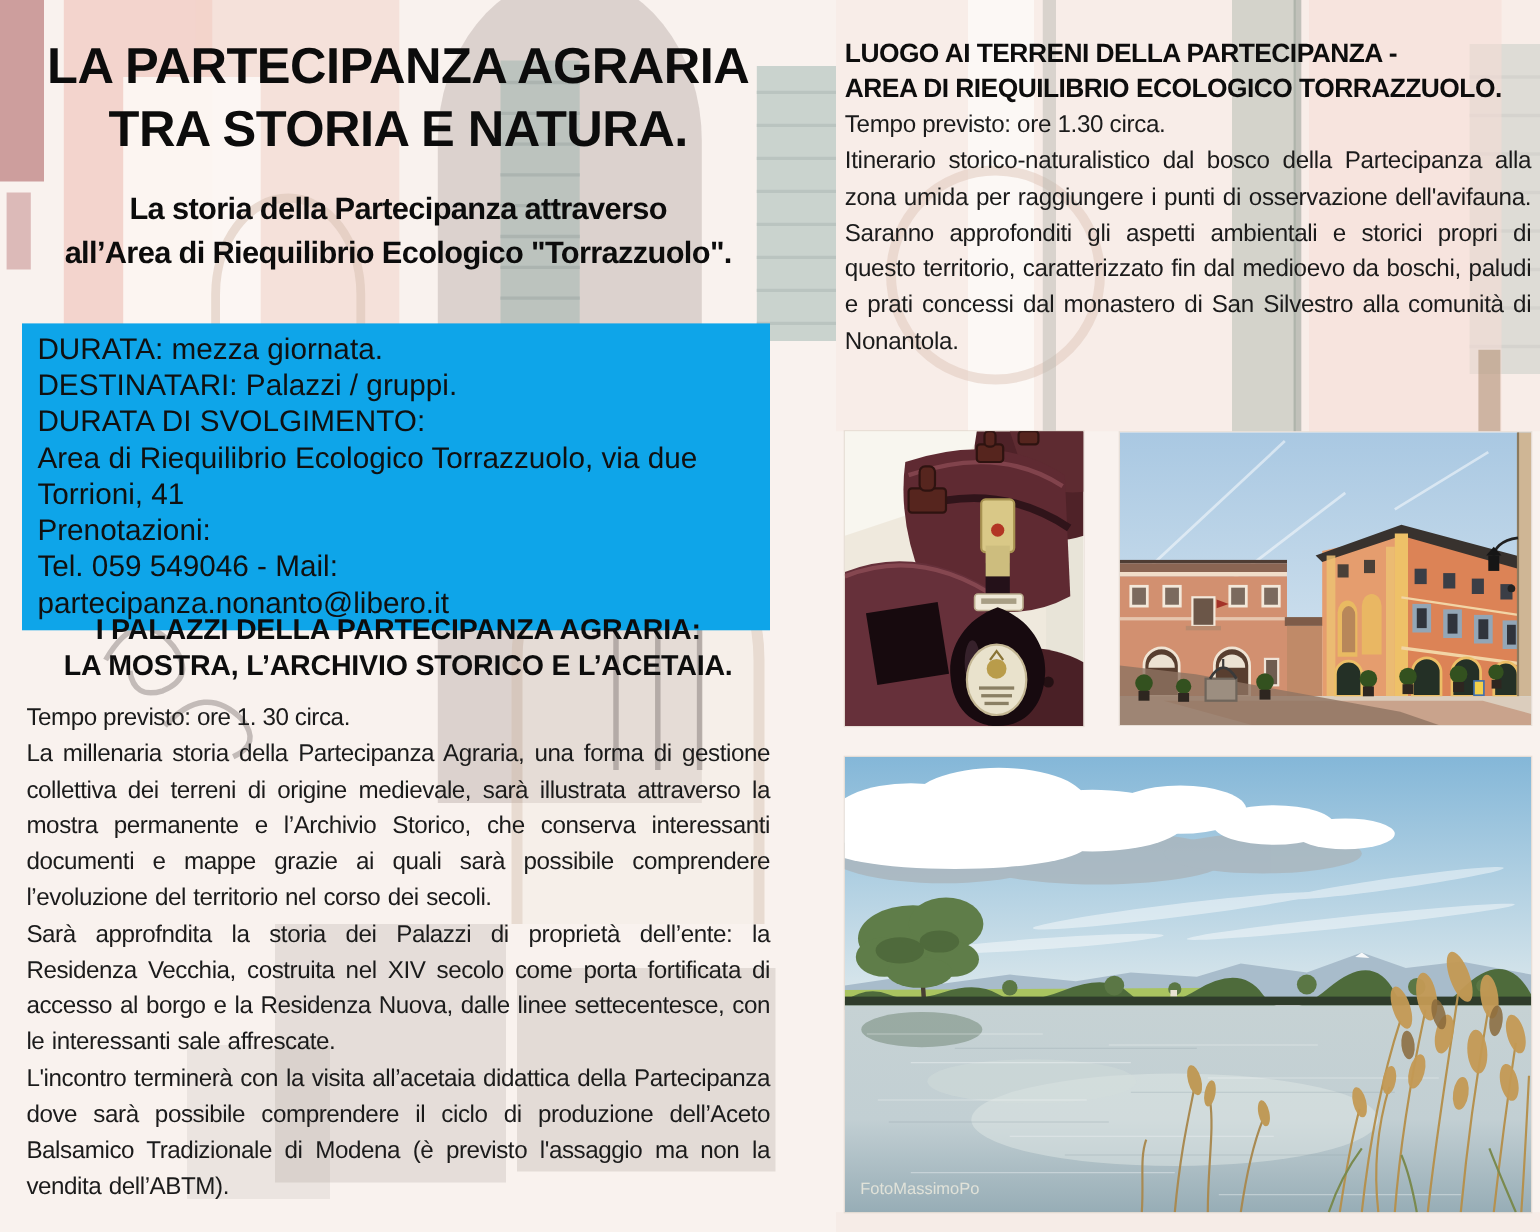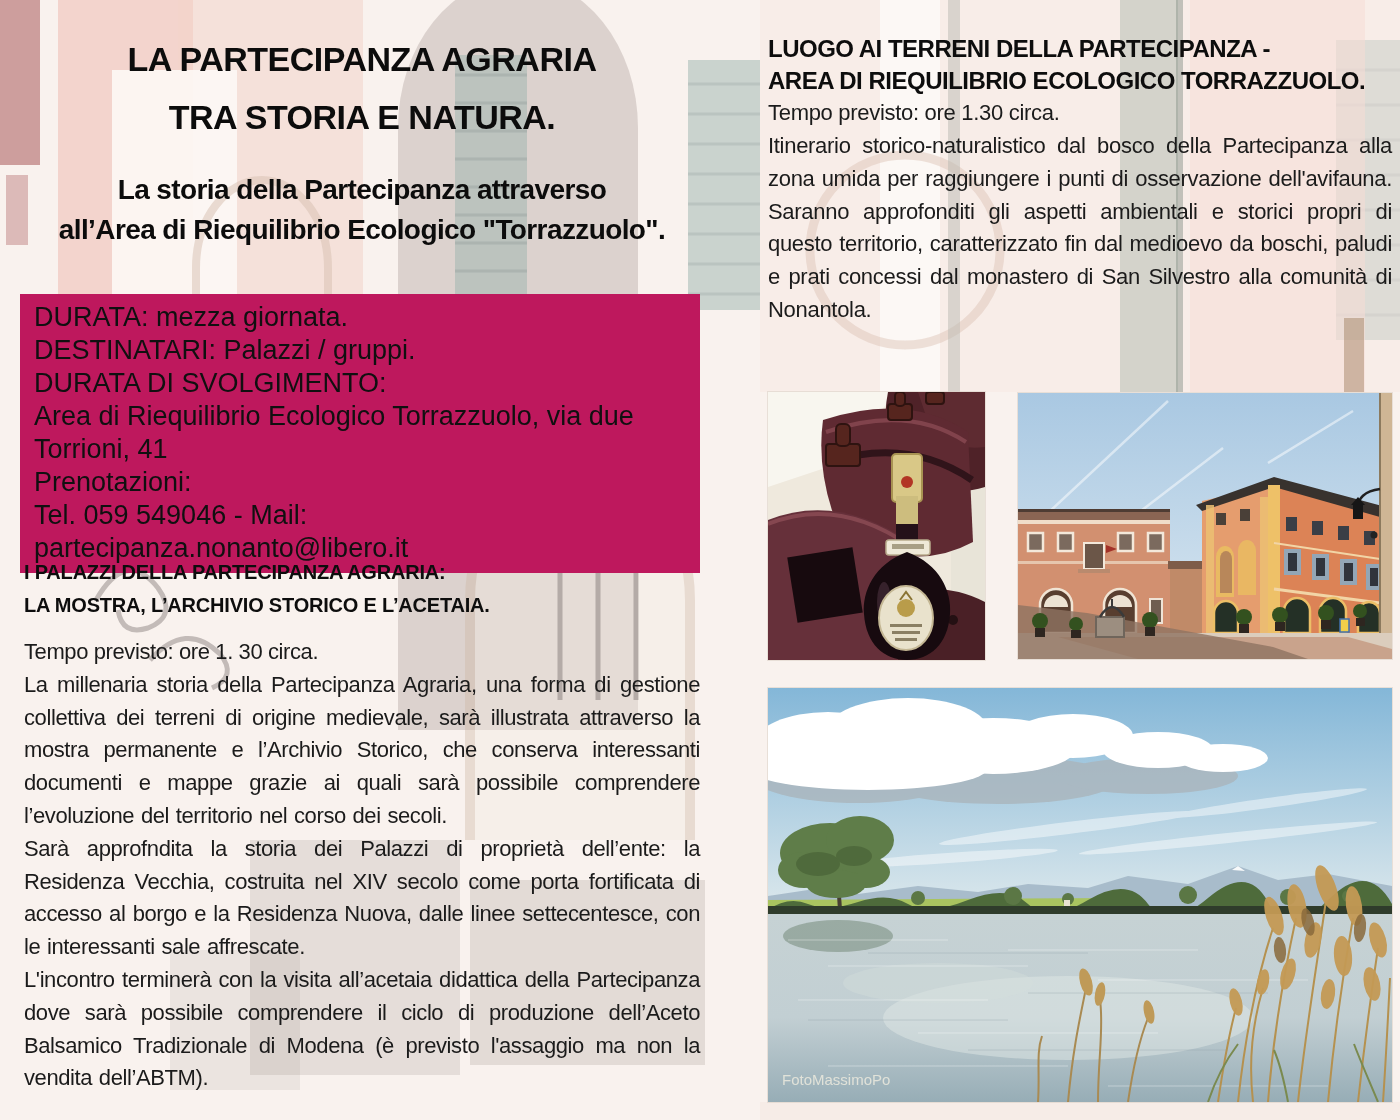--- a/index.html
+++ b/index.html
@@ -4,30 +4,30 @@
 <style>
   html,body{margin:0;padding:0;background:#dedad6;}
   .page{position:relative;width:1400px;height:1120px;overflow:hidden;
         background:#f9f2ee;font-family:"Liberation Sans",sans-serif;color:#151515;}
   .abs{position:absolute;}
   .bg{left:0;top:0;z-index:0;}
   .layer{z-index:1;}
 
   
   .title-block{left:24px;top:30px;width:676px;text-align:center;}
-  .t1{font-size:34px;font-weight:bold;line-height:58px;letter-spacing:-0.5px;color:#0c0c0c;}
+  .t1{font-size:46px;font-weight:bold;line-height:58px;letter-spacing:-0.5px;color:#0c0c0c;}
   .subtitle{margin-top:24px;font-weight:bold;font-size:28px;line-height:40px;letter-spacing:-0.6px;color:#0c0c0c;}
 
   
-  .info-box{left:20px;top:294px;width:652px;background:#be185d;
+  .info-box{left:20px;top:294px;width:652px;background:#0ea5e9;
             padding:7px 14px 8px 14px;font-size:27px;line-height:33px;color:#101010;}
 
   
-  .sec-head{left:24px;top:556px;width:676px;font-weight:bold;font-size:20px;
-            line-height:33px;letter-spacing:-0.2px;color:#0d0d0d;}
+  .sec-head{left:24px;top:556px;width:676px;font-weight:bold;font-size:26px;
+            line-height:33px;letter-spacing:-0.2px;color:#0d0d0d;text-align:center;}
   .right-head{left:768px;top:33px;width:624px;font-weight:bold;font-size:24px;
             line-height:32px;letter-spacing:-0.5px;color:#0d0d0d;}
 
   
   .left-body{left:24px;top:636px;width:676px;font-size:22px;line-height:32.8px;
              letter-spacing:-0.4px;color:#1b1b1b;}
   .right-time{left:768px;top:100px;width:624px;font-size:22px;letter-spacing:-0.3px;color:#1b1b1b;}
   .right-body{left:768px;top:130px;width:624px;font-size:22px;line-height:32.8px;
               letter-spacing:-0.3px;color:#1b1b1b;margin:0;}
   .jp{text-align:justify;margin:0;word-spacing:1px;}

